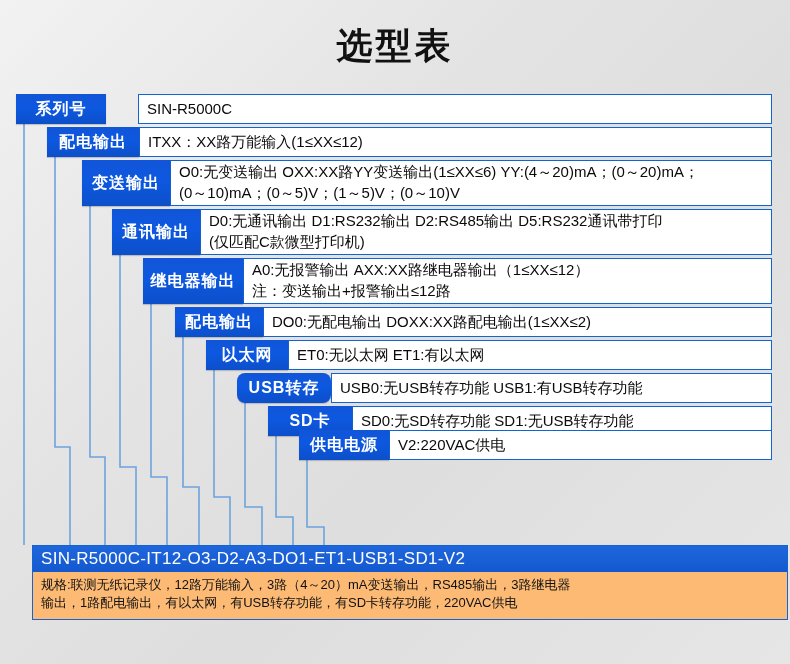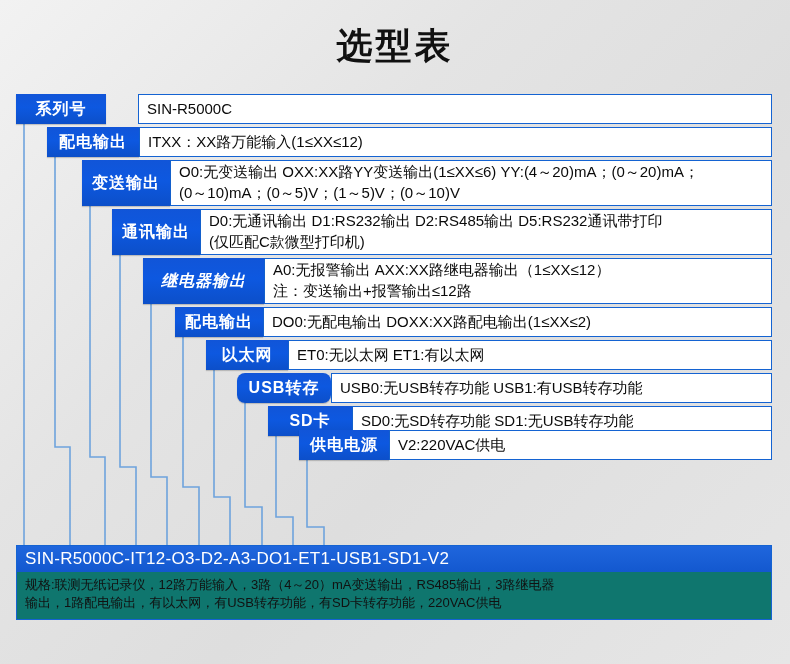--- a/index.html
+++ b/index.html
@@ -35,22 +35,22 @@
     line-height:1.38;
     padding:3px 8px;
     display:flex;flex-direction:column;justify-content:center;
     box-sizing:border-box;
     flex:1 1 auto;
     z-index:2;
   }
   .desc .line{white-space:nowrap;}
 
   #summary{
-    position:absolute;left:16px;top:545px;width:756px;
-    border:1px solid #1463d2;background:#0f766e;box-sizing:border-box;z-index:4;
+    position:absolute;left:32px;top:545px;width:756px;
+    border:1px solid #1463d2;background:#fdba74;box-sizing:border-box;z-index:4;
   }
   #summary-code{
     background:linear-gradient(180deg,#1f66dd 0%,#1358cf 100%);
     color:#fff;font-size:17px;font-weight:normal;
     padding:3px 8px;letter-spacing:.3px;
   }
   #summary-spec{
     padding:4px 8px 6px 8px;font-size:13px;line-height:1.42;color:#111;
   }
   #summary-spec .line{white-space:nowrap;}
@@ -94,21 +94,21 @@
         </div>
       </div>
       <div class="row" style="left: 112px; top: 209px; width: 660px; height: 46px;">
         <div class="tag" style="width: 88px;">通讯输出</div>
         <div class="desc">
           <div class="line">D0:无通讯输出 D1:RS232输出 D2:RS485输出 D5:RS232通讯带打印</div>
           <div class="line">(仅匹配C款微型打印机)</div>
         </div>
       </div>
       <div class="row" style="left: 143px; top: 258px; width: 629px; height: 46px;">
-        <div class="tag" style="width: 121px; font-style: italic;">继电器输出</div>
+        <div class="tag" style="width: 100px;">继电器输出</div>
         <div class="desc">
           <div class="line">A0:无报警输出 AXX:XX路继电器输出（1≤XX≤12）</div>
           <div class="line">注：变送输出+报警输出≤12路</div>
         </div>
       </div>
       <div class="row" style="left: 175px; top: 307px; width: 597px; height: 30px;">
         <div class="tag" style="width: 88px;">配电输出</div>
         <div class="desc">
           <div class="line">DO0:无配电输出 DOXX:XX路配电输出(1≤XX≤2)</div>
         </div>

